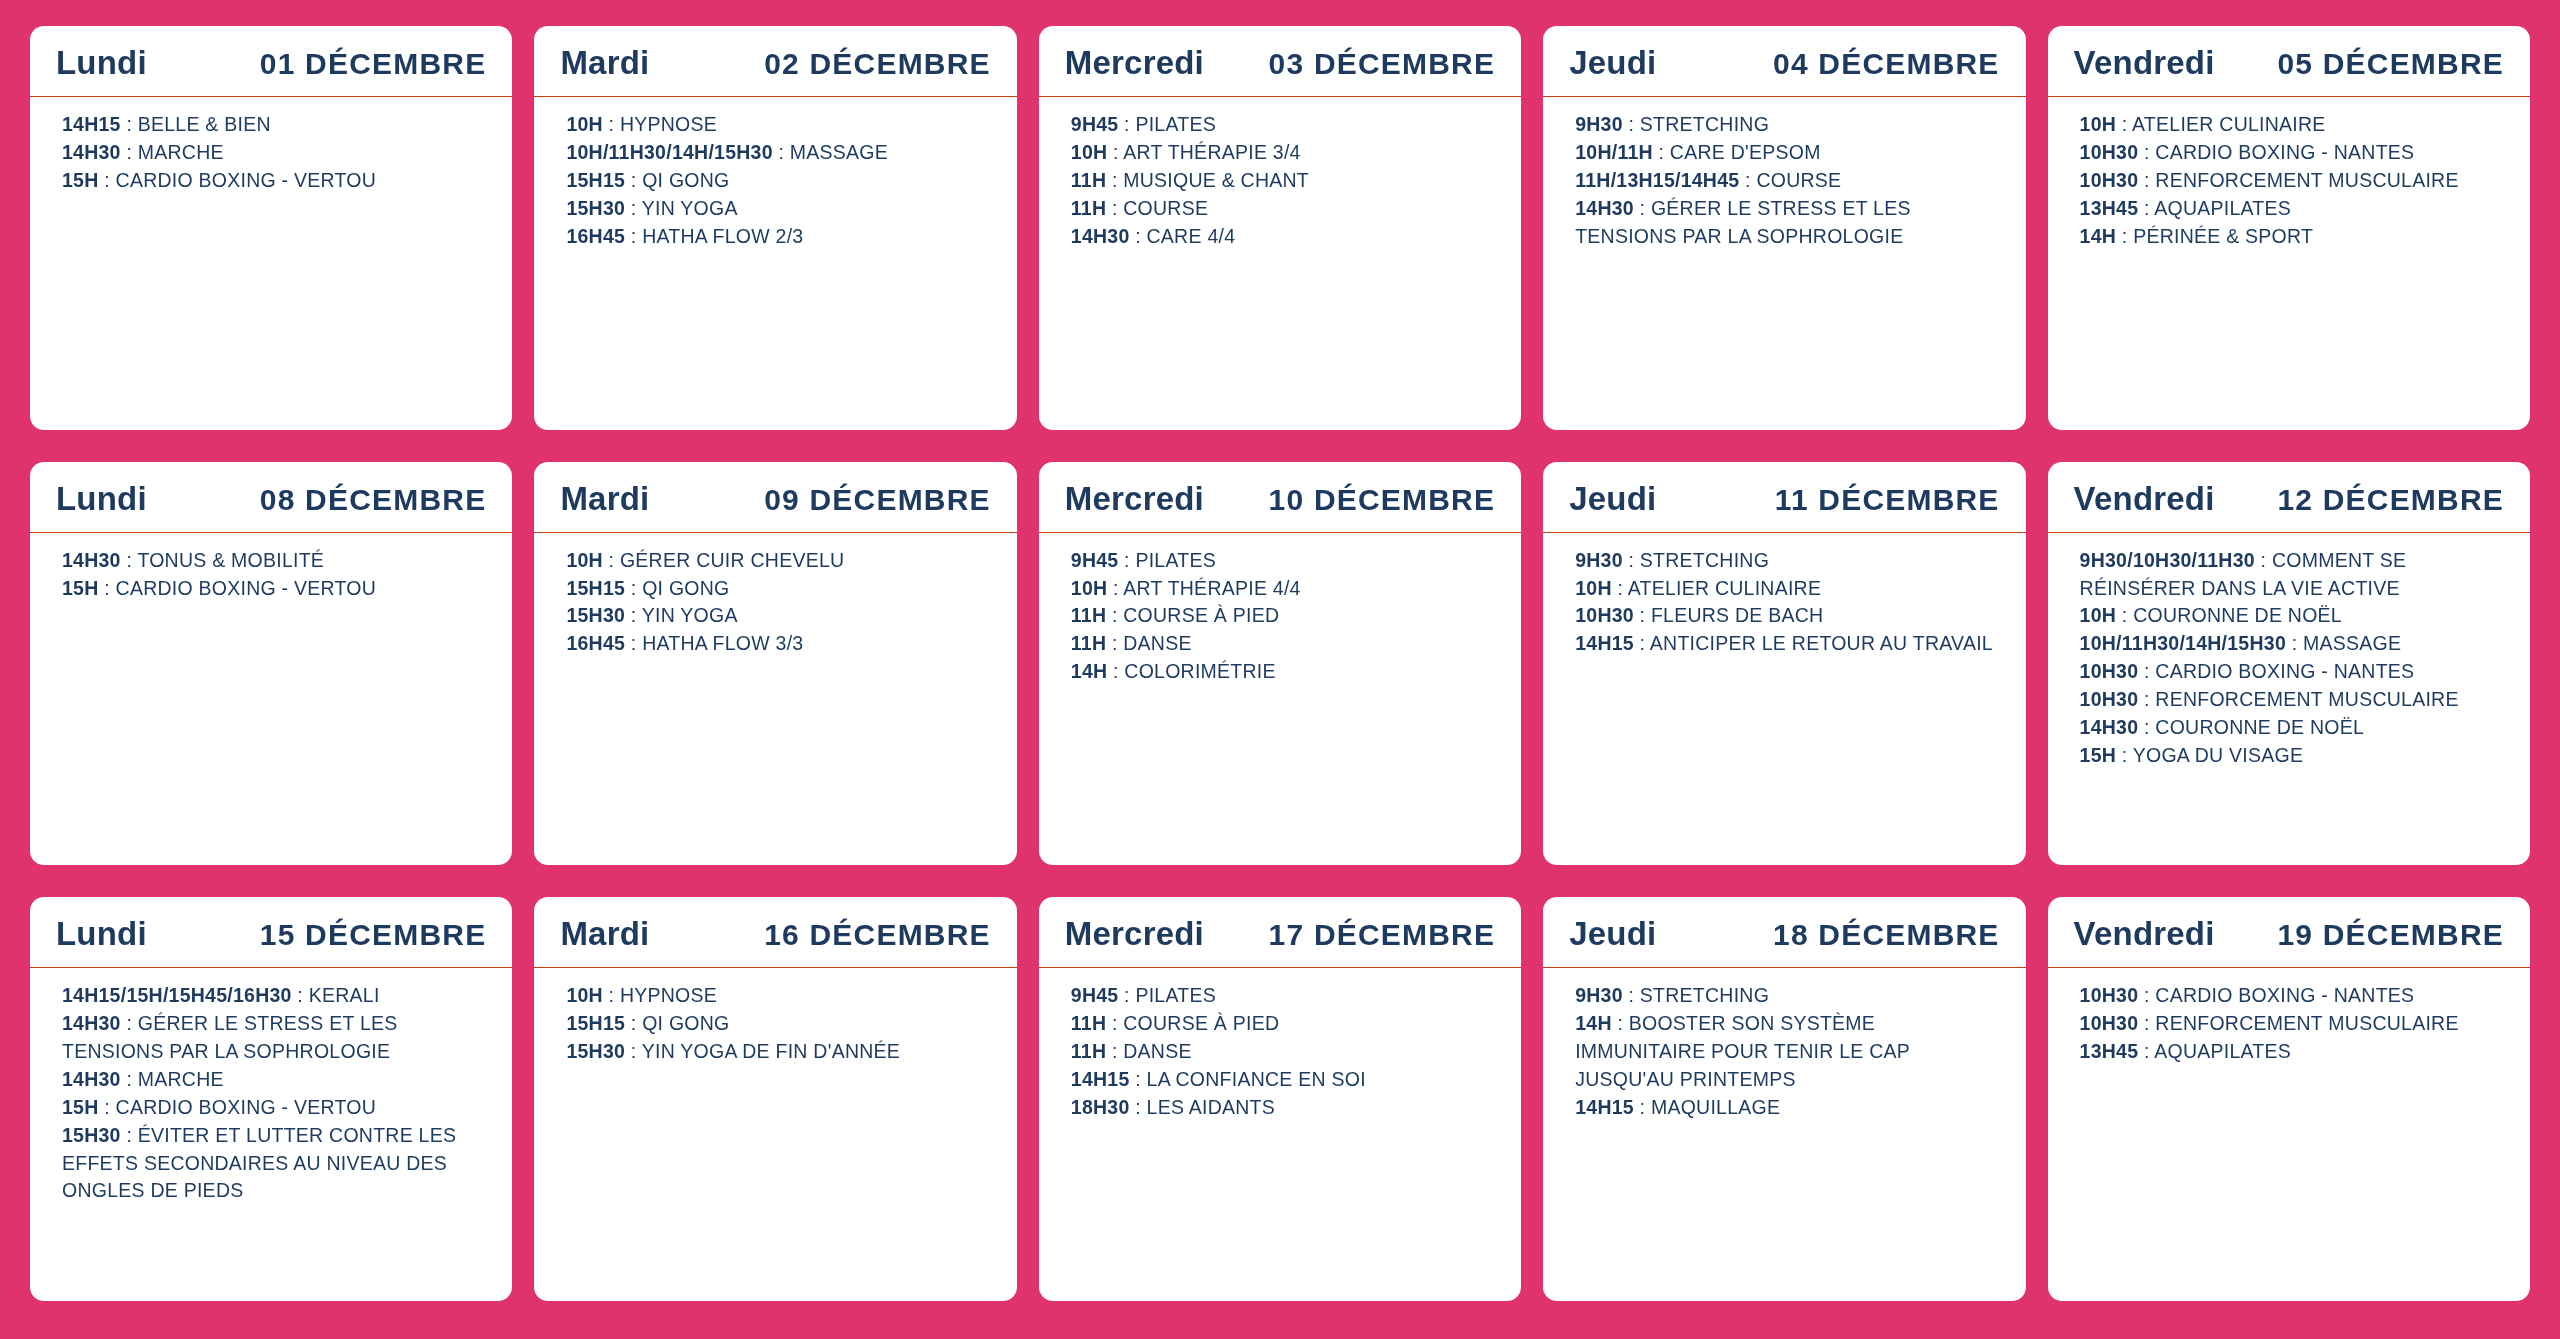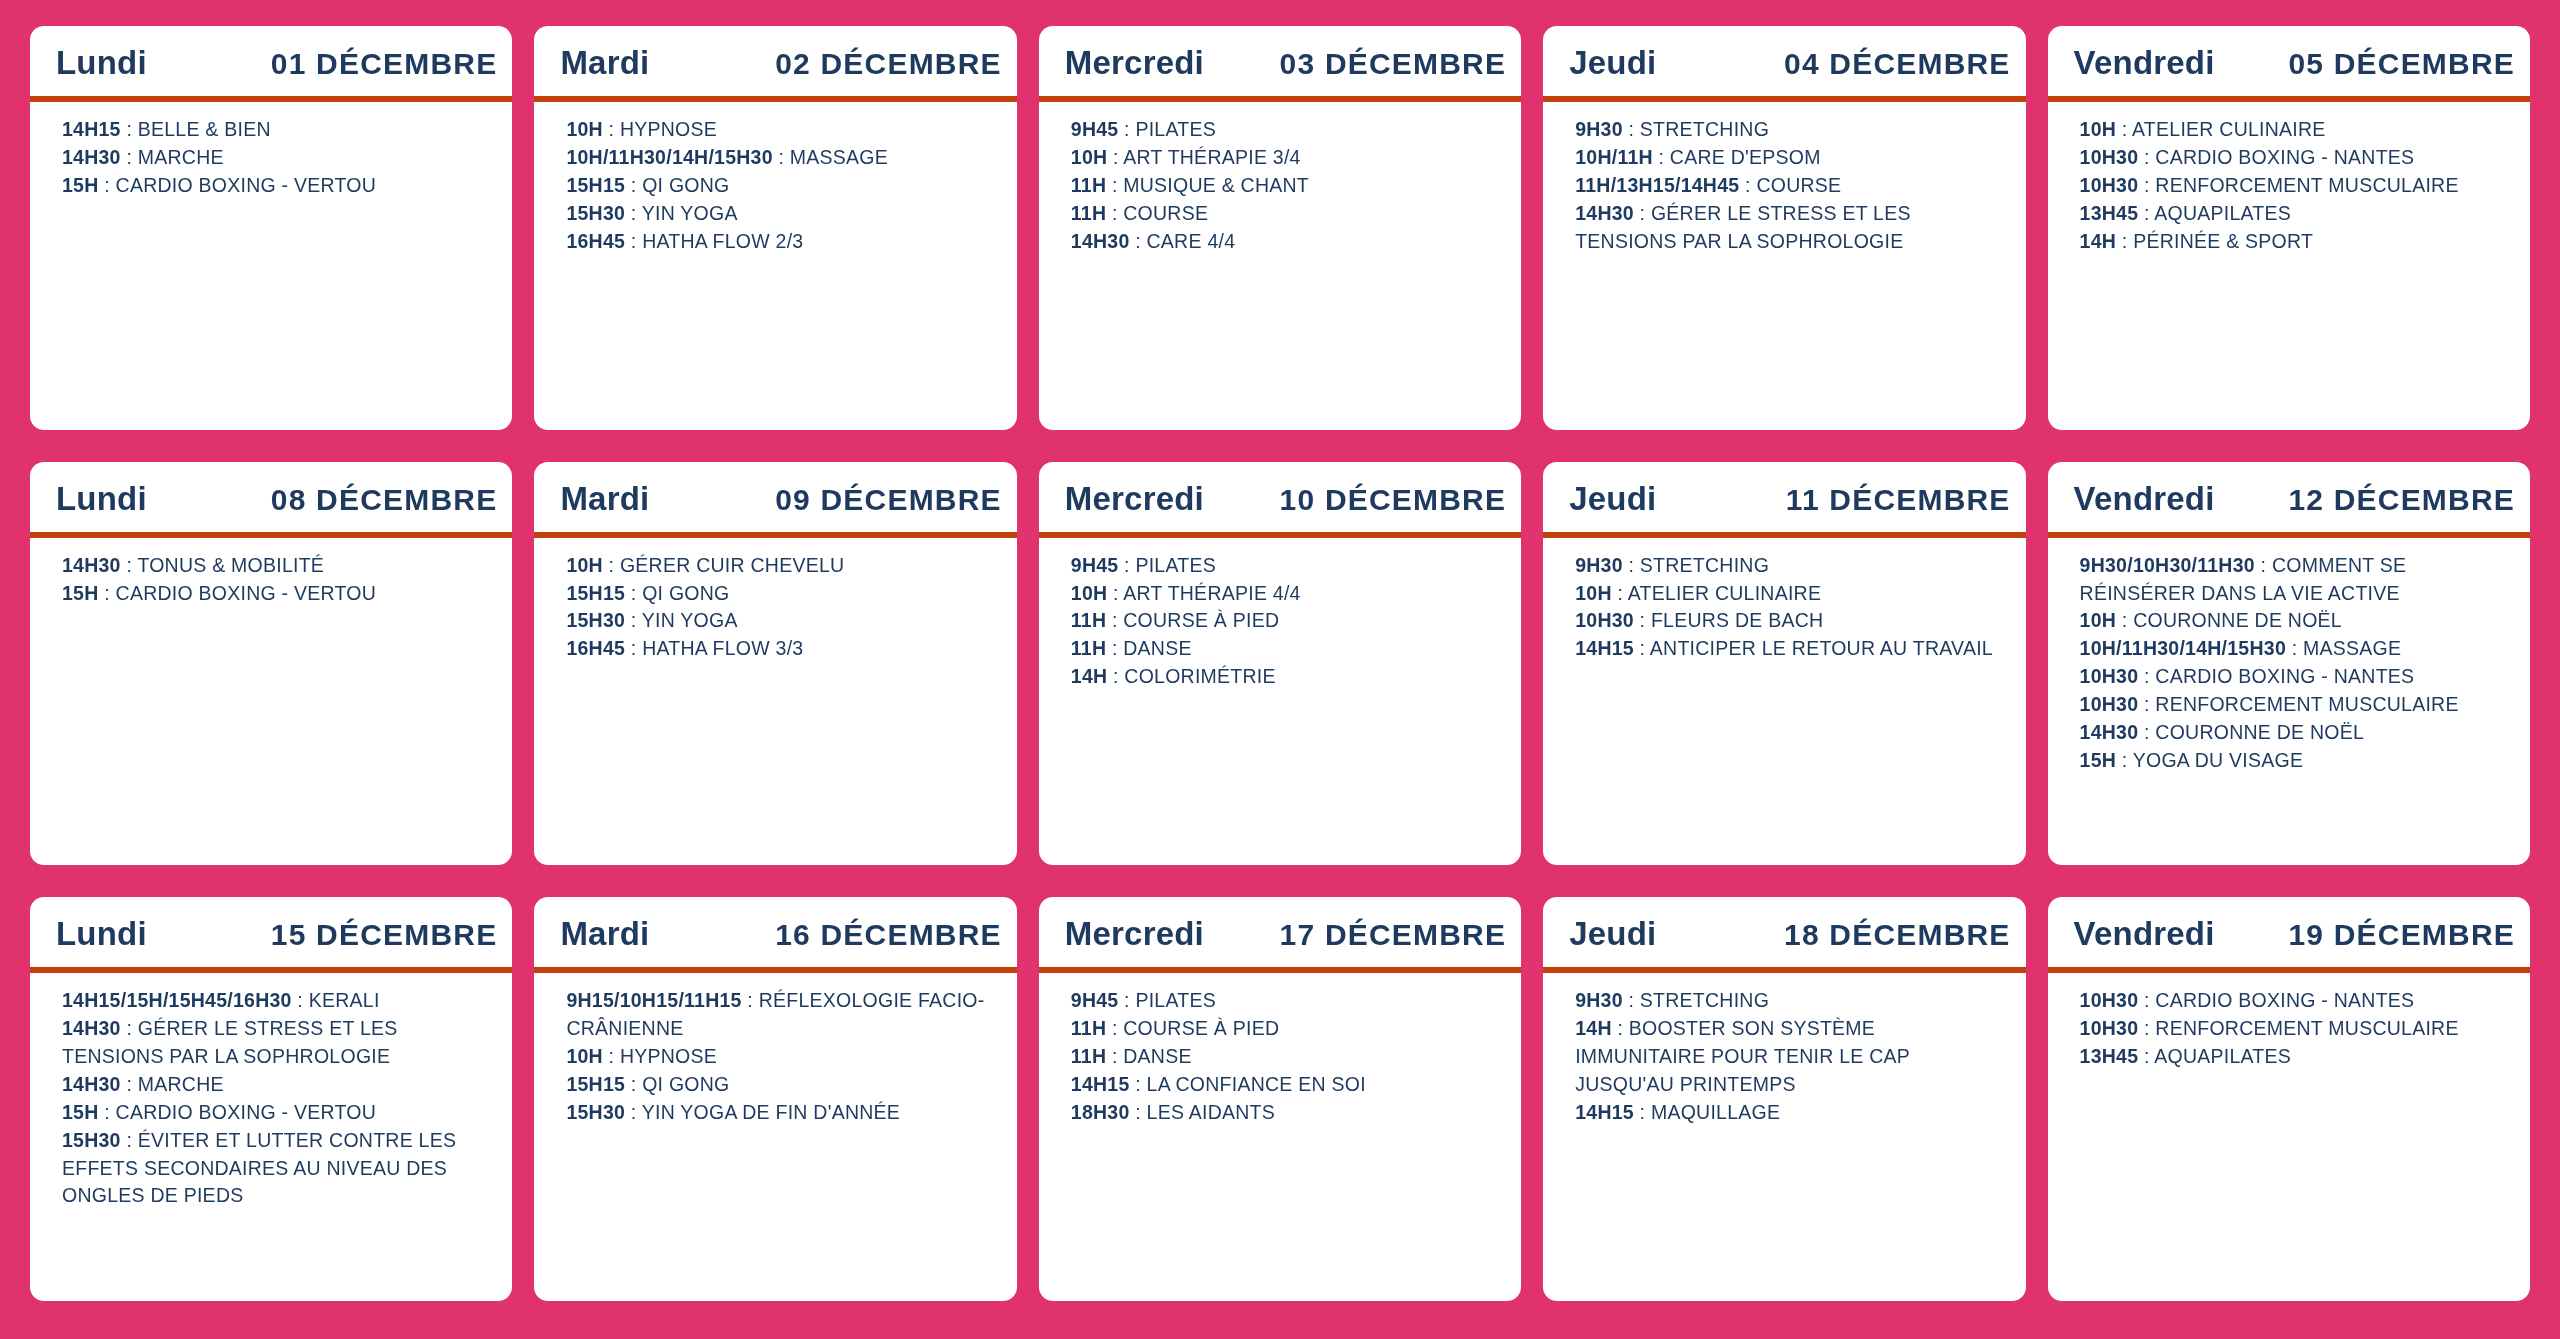--- a/index.html
+++ b/index.html
@@ -29,22 +29,22 @@
     background: #ffffff;
     border-radius: 14px;
     display: flex;
     flex-direction: column;
     overflow: hidden;
   }
   .day-header {
     display: flex;
     align-items: baseline;
     justify-content: space-between;
-    padding: 18px 15px 14px 26px;
-    border-bottom: 6px solid #c2410c;
+    padding: 18px 26px 14px 26px;
+    border-bottom: 1px solid #c2410c;
   }
   .day-name {
     color: #1e3a5f;
     font-size: 33px;
     font-weight: bold;
     letter-spacing: 0.2px;
   }
   .day-date {
     color: #1e3a5f;
     font-size: 30px;
@@ -216,21 +216,20 @@
         <div class="event"><span class="ev-time">15H</span> : <span class="ev-title">CARDIO BOXING - VERTOU</span></div>
         <div class="event"><span class="ev-time">15H30</span> : <span class="ev-title">ÉVITER ET LUTTER CONTRE LES EFFETS SECONDAIRES AU NIVEAU DES ONGLES DE PIEDS</span></div>
       </div>
     </div>
     <div class="day-card">
       <div class="day-header">
         <span class="day-name">Mardi</span>
         <span class="day-date">16 DÉCEMBRE</span>
       </div>
       <div class="day-body">
-        <div class="event"><span class="ev-time">9H15/10H15/11H15</span> : <span class="ev-title">RÉFLEXOLOGIE FACIO-CRÂNIENNE</span></div>
         <div class="event"><span class="ev-time">10H</span> : <span class="ev-title">HYPNOSE</span></div>
         <div class="event"><span class="ev-time">15H15</span> : <span class="ev-title">QI GONG</span></div>
         <div class="event"><span class="ev-time">15H30</span> : <span class="ev-title">YIN YOGA DE FIN D'ANNÉE</span></div>
       </div>
     </div>
     <div class="day-card">
       <div class="day-header">
         <span class="day-name">Mercredi</span>
         <span class="day-date">17 DÉCEMBRE</span>
       </div>

